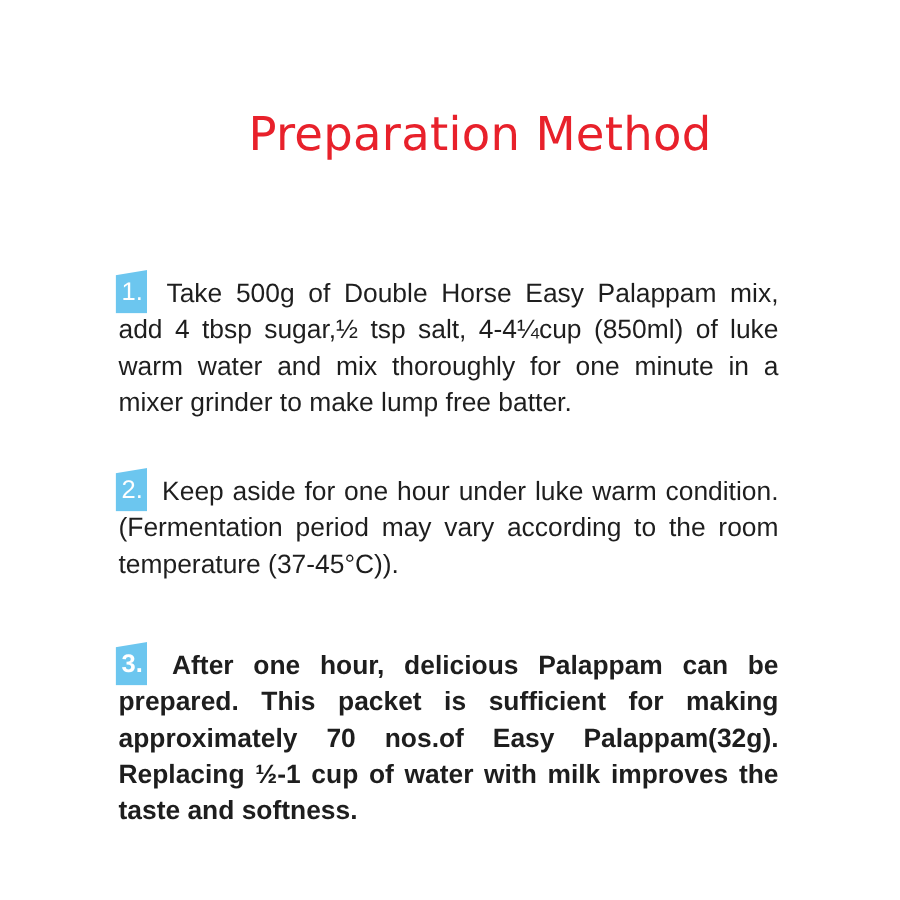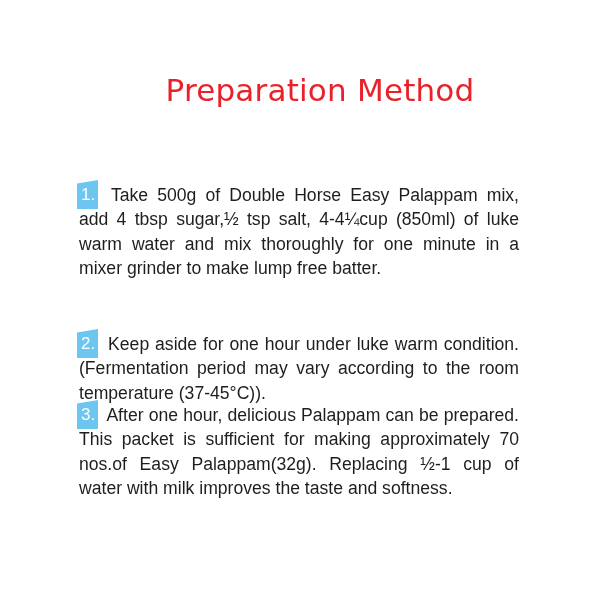--- a/index.html
+++ b/index.html
@@ -22,22 +22,22 @@
     height:24px; line-height:24px; vertical-align:top;
   }
   .badge::before {
     content:""; position:absolute; left:-2px; top:-3px; right:0; bottom:-2px;
     background:#6cc6ef;
     clip-path:polygon(0 12%, 100% 0, 100% 100%, 0 100%);
     z-index:-1;
   }
   .badge span { position:relative; }
   #step1 { top:146px; }
-  #step2 { top:295px; }
-  #step3 { top:366px; }
+  #step2 { top:278px; }
+  #step3 { top:394px;font-weight:bold; }
 </style>
 </head>
 <body>
 
 <div class="title">Preparation Method</div>
 
 <div class="step" id="step1">
   <span class="badge"><span>1.</span></span>
   <span>Take 500g of Double Horse Easy Palappam mix, add 4 tbsp sugar,½ tsp salt, 4-4¼cup (850ml) of luke warm water and mix thoroughly for one minute in a mixer grinder to make lump free batter.</span>
 </div>

